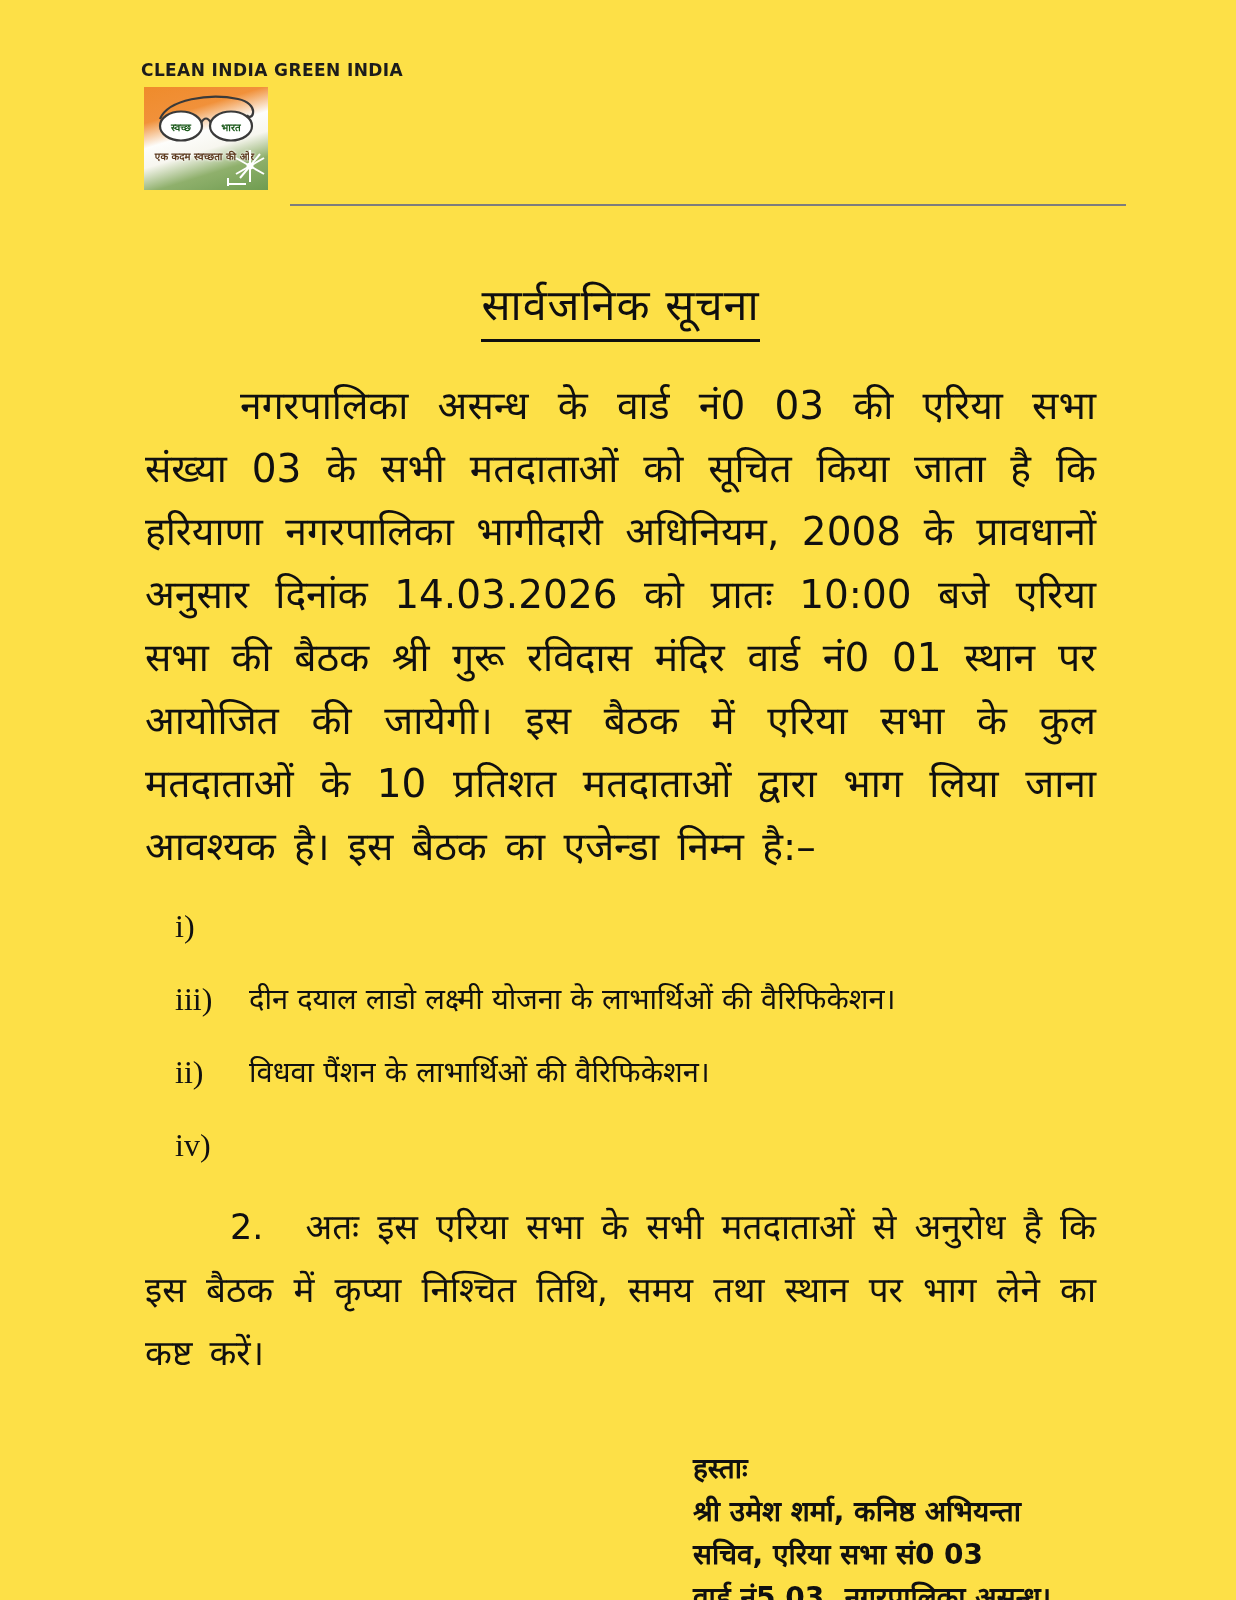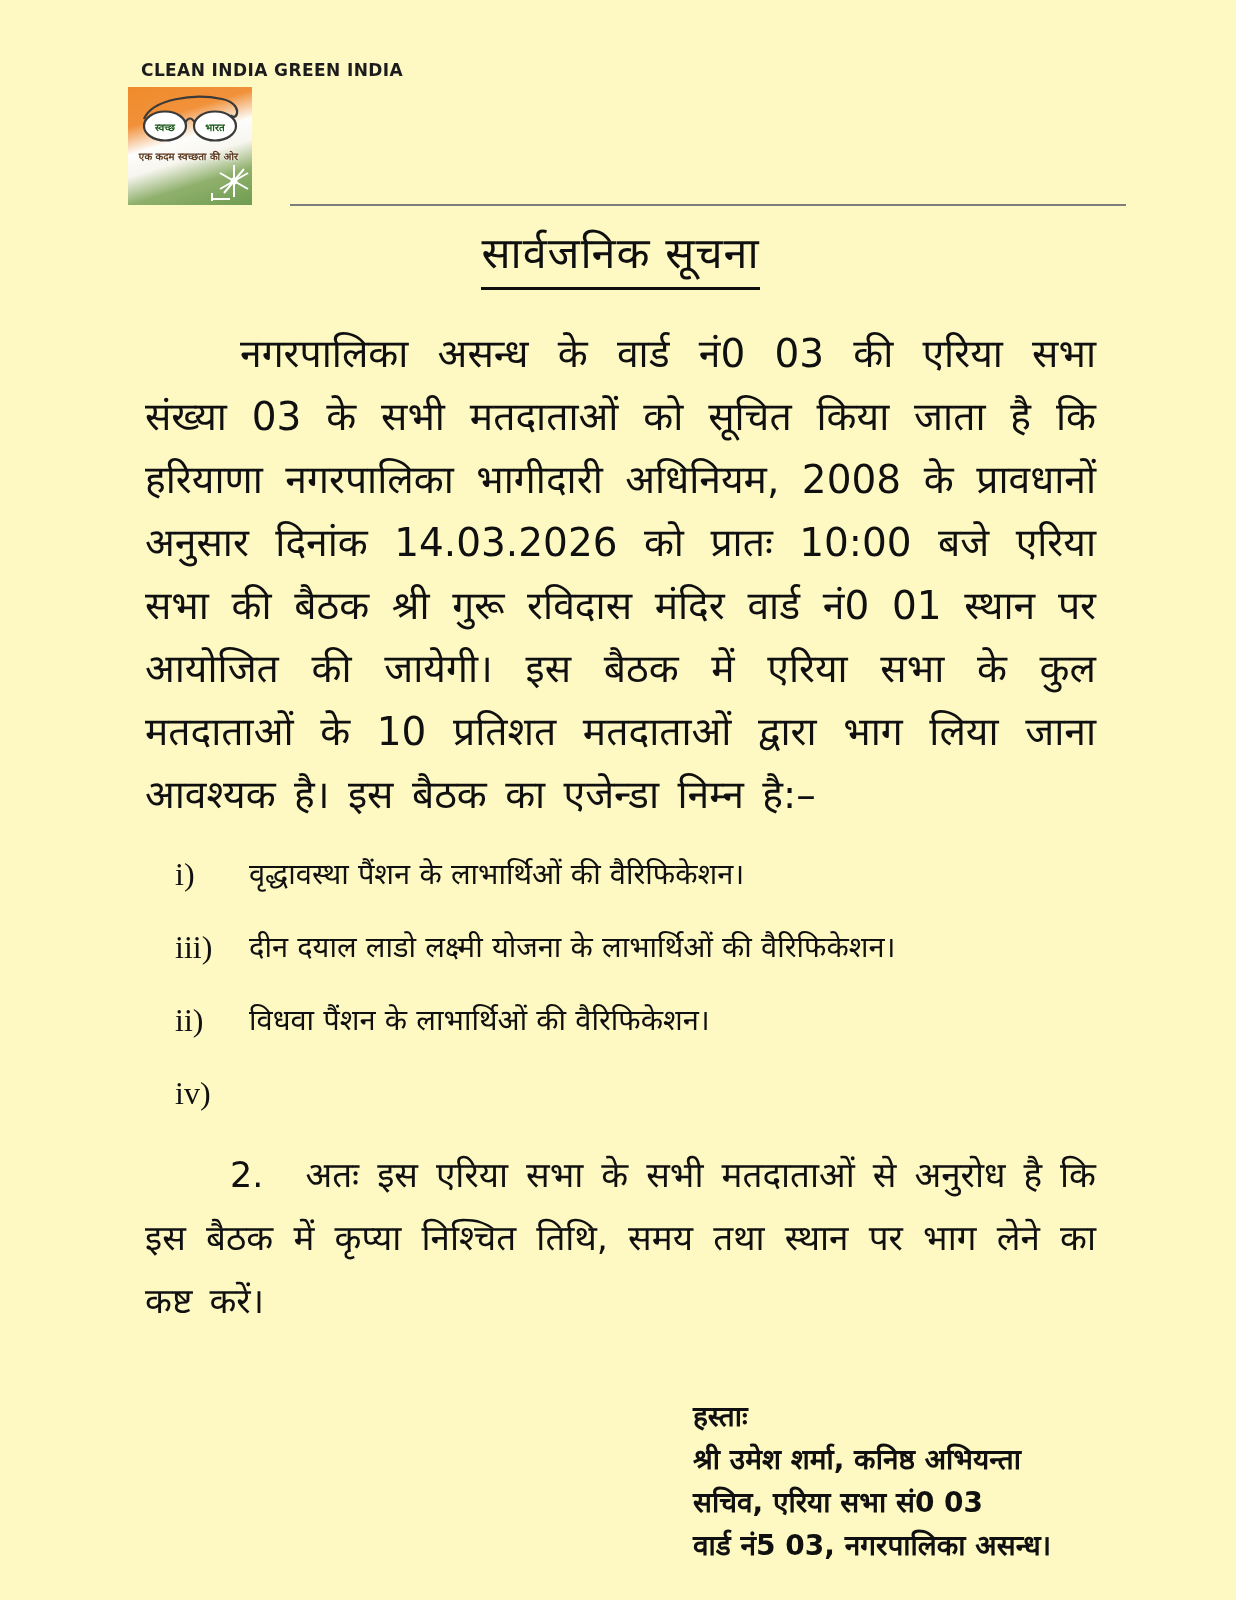--- a/index.html
+++ b/index.html
@@ -3,42 +3,42 @@
 <meta charset="utf-8">
 <style>
   * { margin: 0; padding: 0; box-sizing: border-box; }
   html, body { background: #e8e8e8; }
   body { font-family: "DejaVu Sans", "Liberation Sans", sans-serif; }
 
   .page {
     position: relative;
     width: 1236px;
     height: 1600px;
-    background: #fef9c3;
+    background: #fde047;
     margin: 0 auto;
     overflow: hidden;
     color: #111111;
   }
 
   
   .header { position: relative; height: 222px; }
 
   .clean-india {
     position: absolute;
     left: 141px; top: 60px;
     font-size: 17px;
     font-weight: bold;
     letter-spacing: 0.4px;
     color: #1c1c1c;
   }
 
   .logo {
     position: absolute;
-    left: 128px; top: 87px;
-    width: 124px; height: 118px;
+    left: 144px; top: 87px;
+    width: 124px; height: 103px;
     background: linear-gradient(163deg,
       #ef8b2b 0%, #f1913a 26%,
       #fdfdfb 44%, #f7f6ef 58%,
       #8fb06c 76%, #6f9c50 100%);
     overflow: hidden;
   }
   .logo-glasses { position: absolute; left: 6px; top: 6px; }
   .logo-tagline {
     position: absolute;
     left: 0; right: 14px; top: 62px;
@@ -84,21 +84,21 @@
     position: absolute;
     left: 290px; top: 204px;
     width: 836px;
     border: none;
     border-top: 2px solid #7d7d7d;
   }
 
   
   .content { padding: 0 140px 0 145px; }
 
-  .notice-title-wrap { text-align: center; }
+  .notice-title-wrap { text-align: center; margin-top: 52px; }
   .notice-title {
     display: inline-block;
     font-size: 43px;
     font-weight: 500;
     color: #0f0f0f;
     border-bottom: 3px solid #0f0f0f;
     padding-bottom: 6px;
     letter-spacing: 1px;
   }
 
@@ -192,21 +192,20 @@
 
     <div class="notice-title-wrap">
       <span class="notice-title">सार्वजनिक सूचना</span>
     </div>
 
     <p class="para1">नगरपालिका असन्ध के वार्ड नं0 03 की एरिया सभा संख्या 03 के सभी मतदाताओं को सूचित किया जाता है कि हरियाणा नगरपालिका भागीदारी अधिनियम, 2008 के प्रावधानों अनुसार दिनांक 14.03.2026 को प्रातः 10:00 बजे एरिया सभा की बैठक श्री गुरू रविदास मंदिर वार्ड नं0 01 स्थान पर आयोजित की जायेगी। इस बैठक में एरिया सभा के कुल मतदाताओं के 10 प्रतिशत मतदाताओं द्वारा भाग लिया जाना आवश्यक है। इस बैठक का एजेन्डा निम्न है:–</p>
 
     <ol class="agenda">
       <li>
         <span class="marker">i)</span>
-        <span class="item-text">वृद्धावस्था पैंशन के लाभार्थिओं की वैरिफिकेशन।</span>
       </li>
       <li>
         <span class="marker">iii)</span>
         <span class="item-text">दीन दयाल लाडो लक्ष्मी योजना के लाभार्थिओं की वैरिफिकेशन।</span>
       </li>
       <li>
         <span class="marker">ii)</span>
         <span class="item-text">विधवा पैंशन के लाभार्थिओं की वैरिफिकेशन।</span>
       </li>
       <li>

